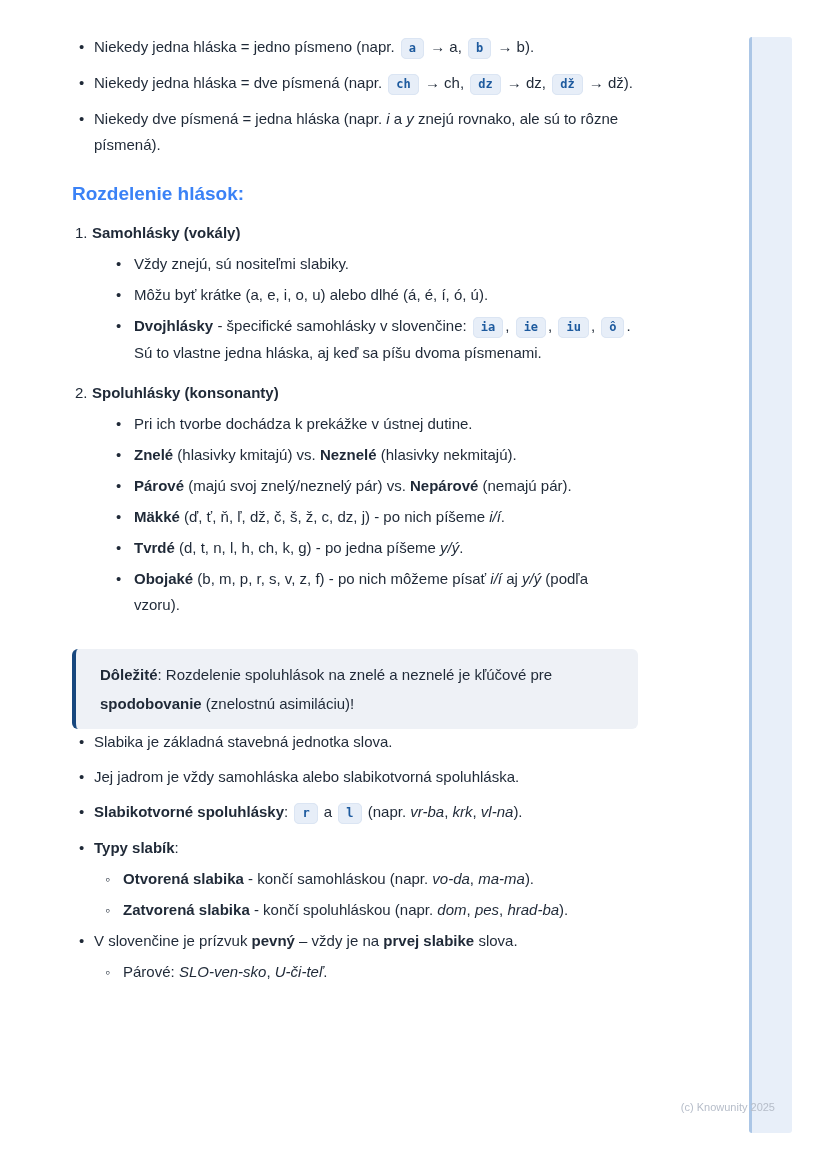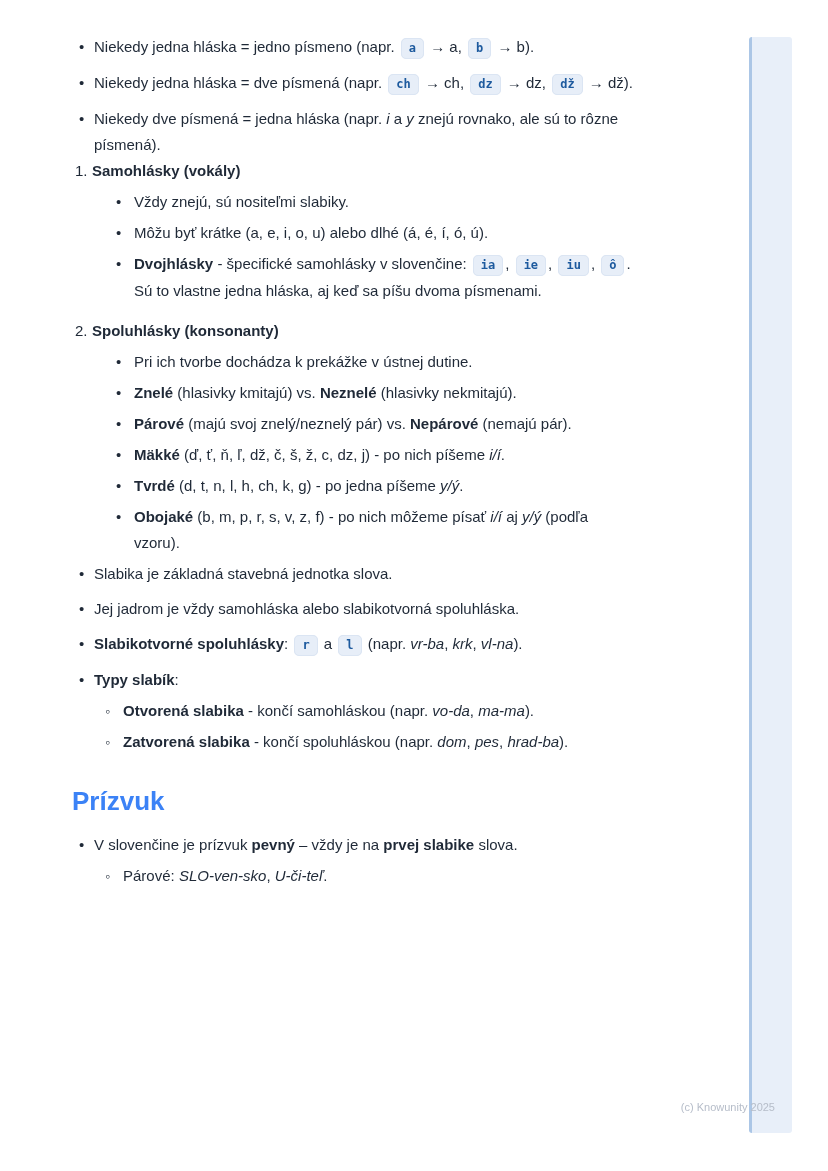--- a/index.html
+++ b/index.html
@@ -112,20 +112,21 @@
         </li>
         <li>
           <span class="marker">•</span>
           <div class="li-body"><span>Niekedy jedna hláska = dve písmená (napr. </span><code class="chip">ch</code><span> → ch, </span><code class="chip">dz</code><span> → dz, </span><code class="chip">dž</code><span> → dž).</span></div>
         </li>
         <li>
           <span class="marker">•</span>
           <div class="li-body"><span>Niekedy dve písmená = jedna hláska (napr. </span><em>i</em><span> a </span><em>y</em><span> znejú rovnako, ale sú to rôzne písmená).</span></div>
         </li>
       </ul>
+      <h3 class="sub-heading">Rozdelenie hlások:</h3>
       <ol class="lst lst-number">
         <li>
           <span class="marker">1.</span>
           <div class="li-body"><strong>Samohlásky (vokály)</strong><ul class="lst lst-disc">
               <li>
                 <span class="marker">•</span>
                 <div class="li-body"><span>Vždy znejú, sú nositeľmi slabiky.</span></div>
               </li>
               <li>
                 <span class="marker">•</span>
@@ -160,20 +161,23 @@
                 <span class="marker">•</span>
                 <div class="li-body"><strong>Tvrdé</strong><span> (d, t, n, l, h, ch, k, g) - po jedna píšeme </span><em>y/ý</em><span>.</span></div>
               </li>
               <li>
                 <span class="marker">•</span>
                 <div class="li-body"><strong>Obojaké</strong><span> (b, m, p, r, s, v, z, f) - po nich môžeme písať </span><em>i/í</em><span> aj </span><em>y/ý</em><span> (podľa vzoru).</span></div>
               </li>
             </ul></div>
         </li>
       </ol>
+      <div class="callout">
+        <p class="callout-text"><strong>Dôležité</strong><span>: Rozdelenie spoluhlások na znelé a neznelé je kľúčové pre </span><strong>spodobovanie</strong><span> (znelostnú asimiláciu)!</span></p>
+      </div>
       <ul class="lst lst-disc">
         <li>
           <span class="marker">•</span>
           <div class="li-body"><span>Slabika je základná stavebná jednotka slova.</span></div>
         </li>
         <li>
           <span class="marker">•</span>
           <div class="li-body"><span>Jej jadrom je vždy samohláska alebo slabikotvorná spoluhláska.</span></div>
         </li>
         <li>
@@ -187,21 +191,20 @@
                 <span class="marker">◦</span>
                 <div class="li-body"><strong>Otvorená slabika</strong><span> - končí samohláskou (napr. </span><em>vo-da</em><span>, </span><em>ma-ma</em><span>).</span></div>
               </li>
               <li>
                 <span class="marker">◦</span>
                 <div class="li-body"><strong>Zatvorená slabika</strong><span> - končí spoluhláskou (napr. </span><em>dom</em><span>, </span><em>pes</em><span>, </span><em>hrad-ba</em><span>).</span></div>
               </li>
             </ul></div>
         </li>
       </ul>
-      <h2 class="sec-heading">Prízvuk</h2>
       <ul class="lst lst-disc">
         <li>
           <span class="marker">•</span>
           <div class="li-body"><span>V slovenčine je prízvuk </span><strong>pevný</strong><span> – vždy je na </span><strong>prvej slabike</strong><span> slova.</span><ul class="lst lst-circle">
               <li>
                 <span class="marker">◦</span>
                 <div class="li-body"><span>Párové: </span><em>SLO-ven-sko</em><span>, </span><em>U-či-teľ</em><span>.</span></div>
               </li>
             </ul></div>
         </li>

